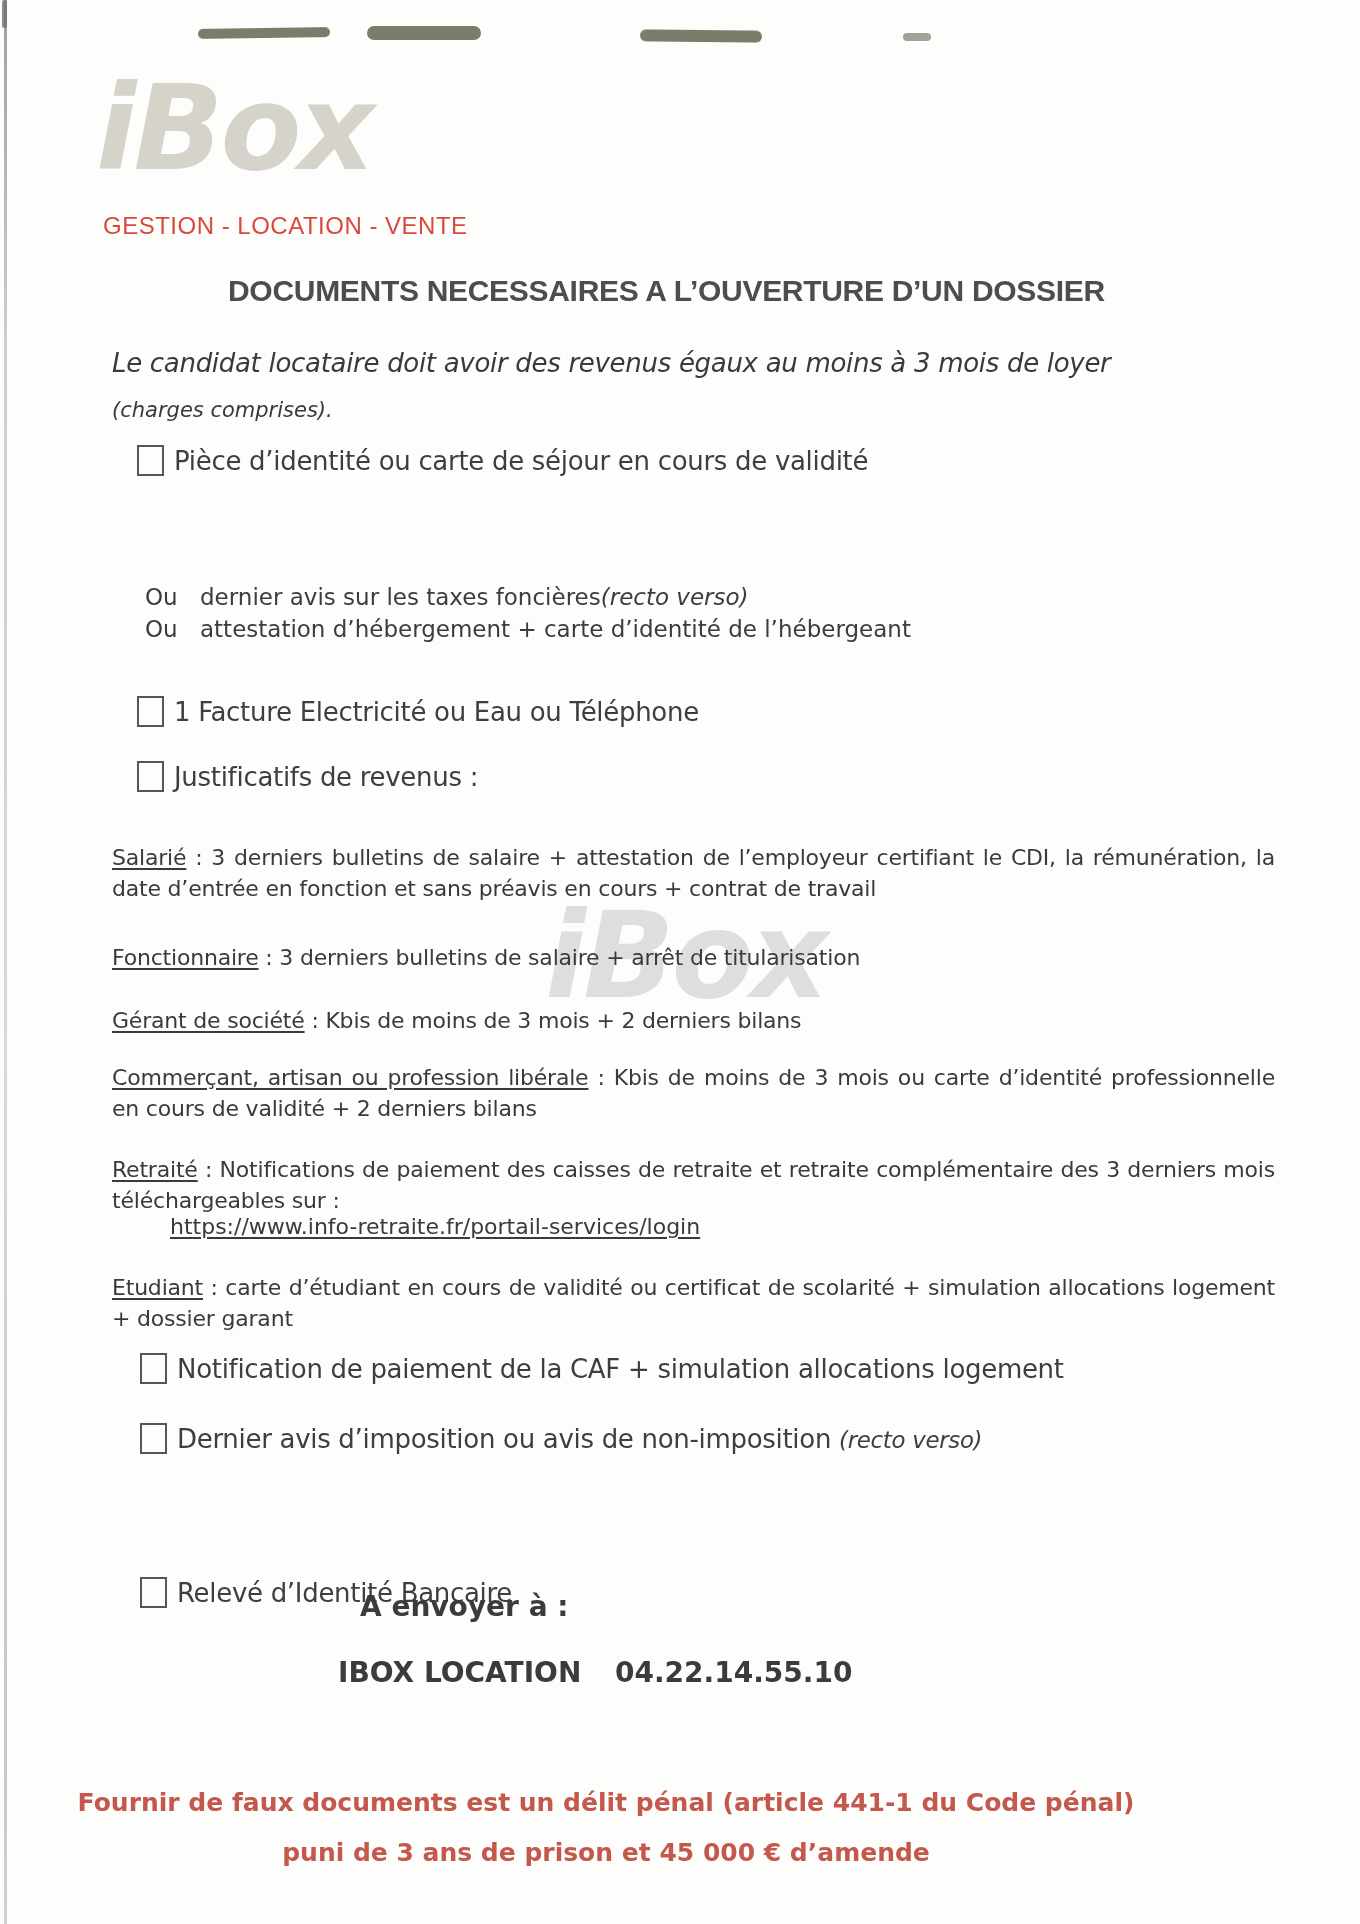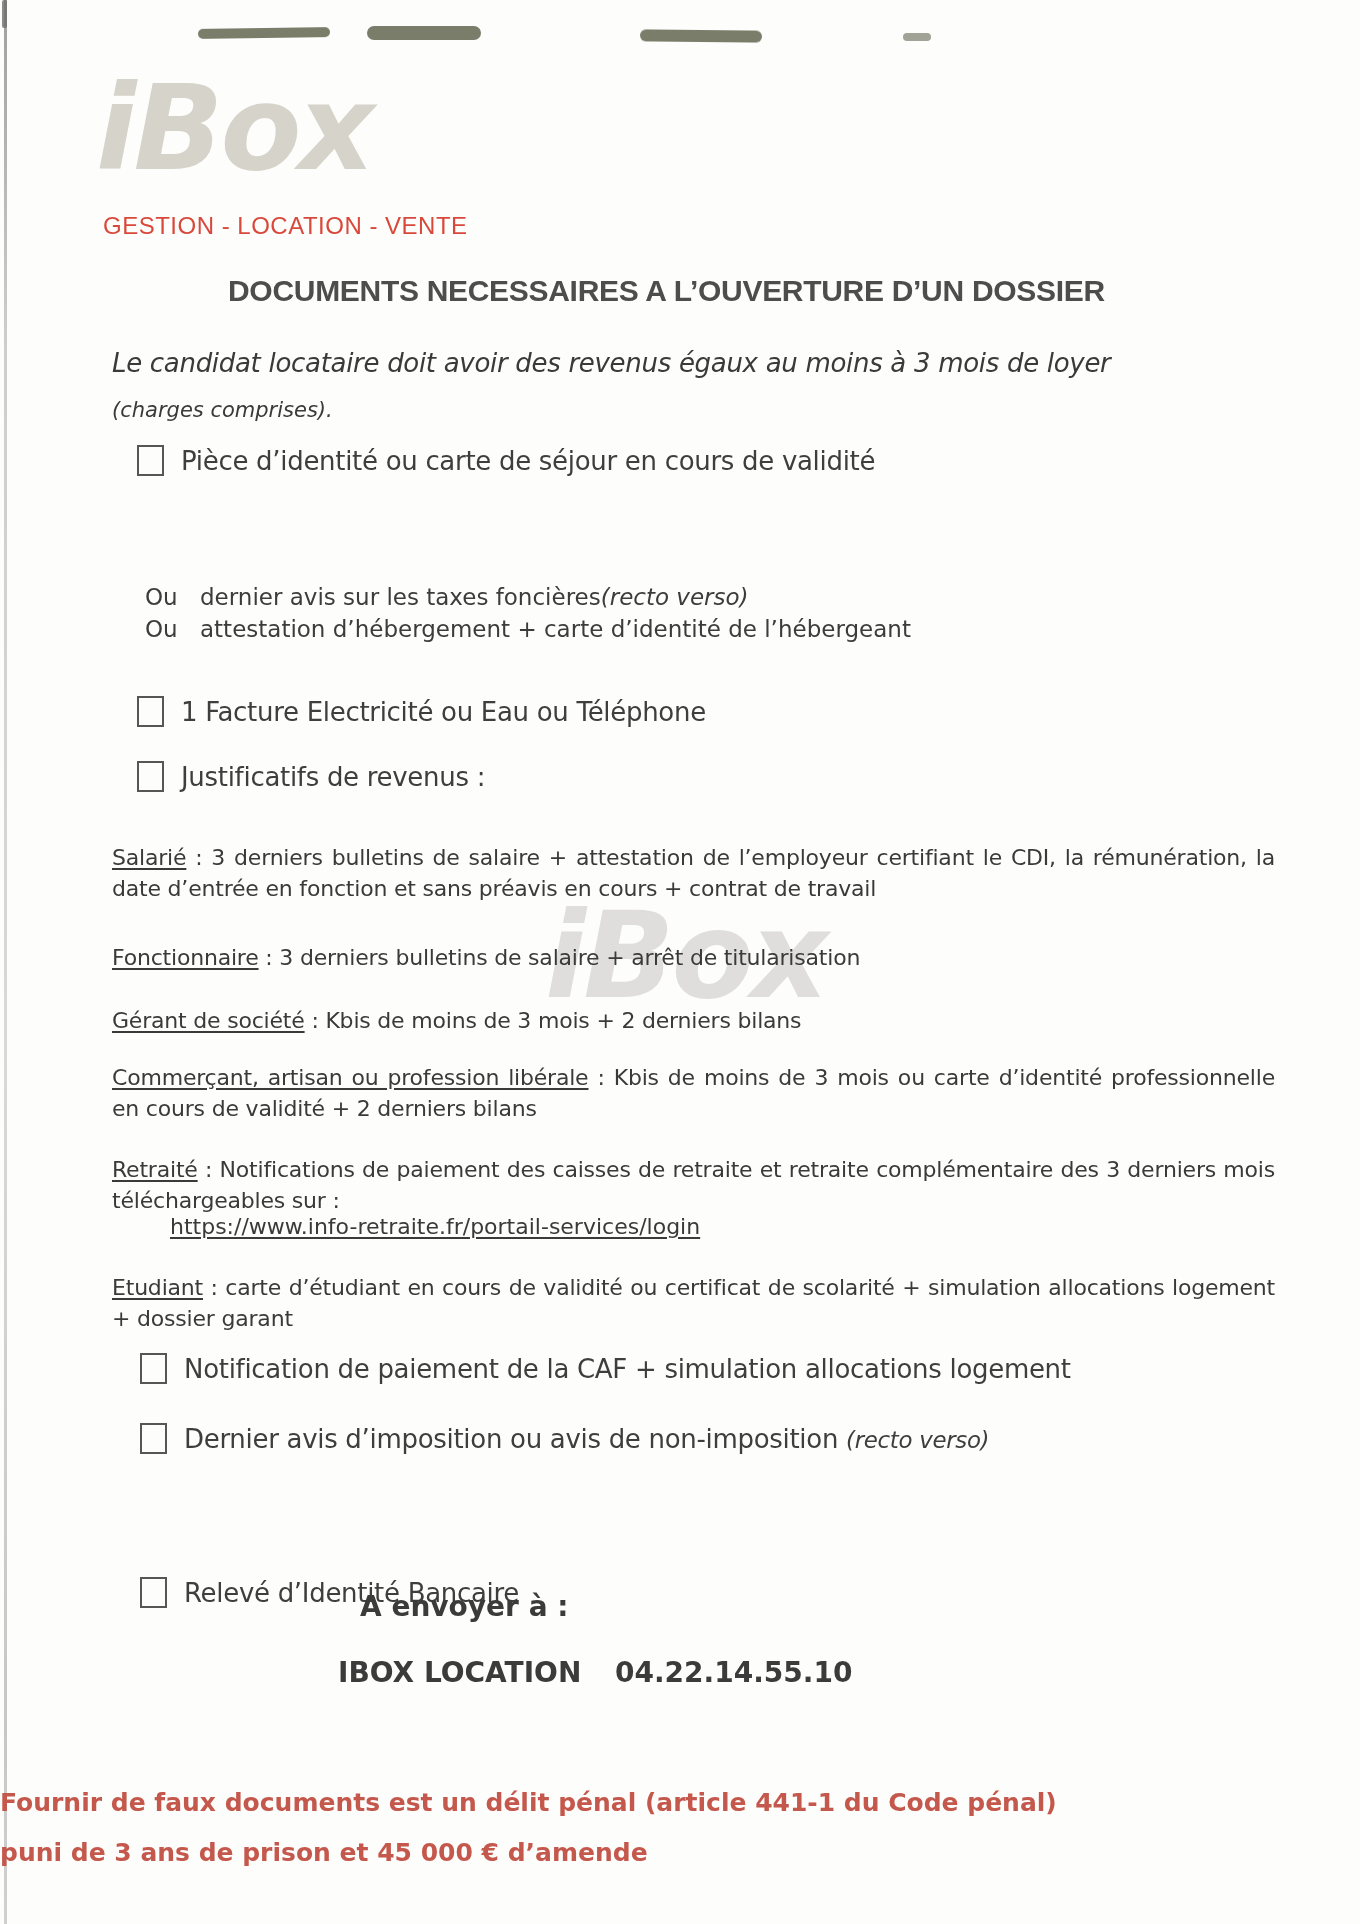--- a/index.html
+++ b/index.html
@@ -35,21 +35,21 @@
   .tagline { left: 103px; top: 212px; font-size: 24px; color: #d8493c;
     font-family: "Liberation Sans", sans-serif; letter-spacing: .5px; }
 
   .title { left: 228px; top: 274px; font-family: "Liberation Sans", sans-serif;
     font-weight: bold; font-size: 30px; color: #4d4d4d; letter-spacing: -.3px; }
 
   .intro { left: 112px; top: 348px; font-size: 26px; font-style: italic; color: #3a3a3a; letter-spacing: -.3px; }
   .intro2 { left: 112px; top: 398px; font-size: 21px; font-style: italic; color: #3a3a3a; }
 
   
-  .cb-row { display: flex; align-items: center; gap: 17px; }
+  .cb-row { display: flex; align-items: center; gap: 10px; }
   .cb { width: 27px; height: 31px; border: 2px solid #565656; background: transparent; flex: 0 0 auto; }
   .cb-label { font-size: 26px; color: #3e3e3e; letter-spacing: -.3px; white-space: nowrap; }
   #cb-identity { left: 137px; top: 445px; }
   #cb-domicile { left: 137px; top: 510px; }
   #cb-facture  { left: 137px; top: 696px; }
   #cb-revenus  { left: 137px; top: 761px; }
   #cb-caf      { left: 140px; top: 1353px; }
   #cb-imposition { left: 140px; top: 1423px; }
   #cb-rib      { left: 140px; top: 1577px; }
   .note { font-style: italic; font-size: .88em; }
@@ -74,21 +74,21 @@
   #p-etudiant { top: 1273px; }
 
   
   .send { font-size: 28px; font-weight: bold; color: #3b3b3b; white-space: nowrap; }
   #send-label { left: 360px; top: 1590px; }
   #send-email { left: 615px; top: 1590px; text-decoration: underline; text-underline-offset: 5px; }
   #send-agency { left: 338px; top: 1656px; }
   #send-phone { left: 615px; top: 1656px; }
 
   
-  #legal { left: 0; top: 1778px; width: 1212px; text-align: left;
+  #legal { left: 0; top: 1778px; width: 1212px; text-align: center;
     font-size: 25px; font-weight: bold; color: #c4584c; line-height: 50px; }
 </style>
 </head>
 <body>
 
 <div class="page">
 
   <div class="abs edge-line"></div>
   <div class="abs corner-mark"></div>
   <div class="abs smudge s1"></div>

